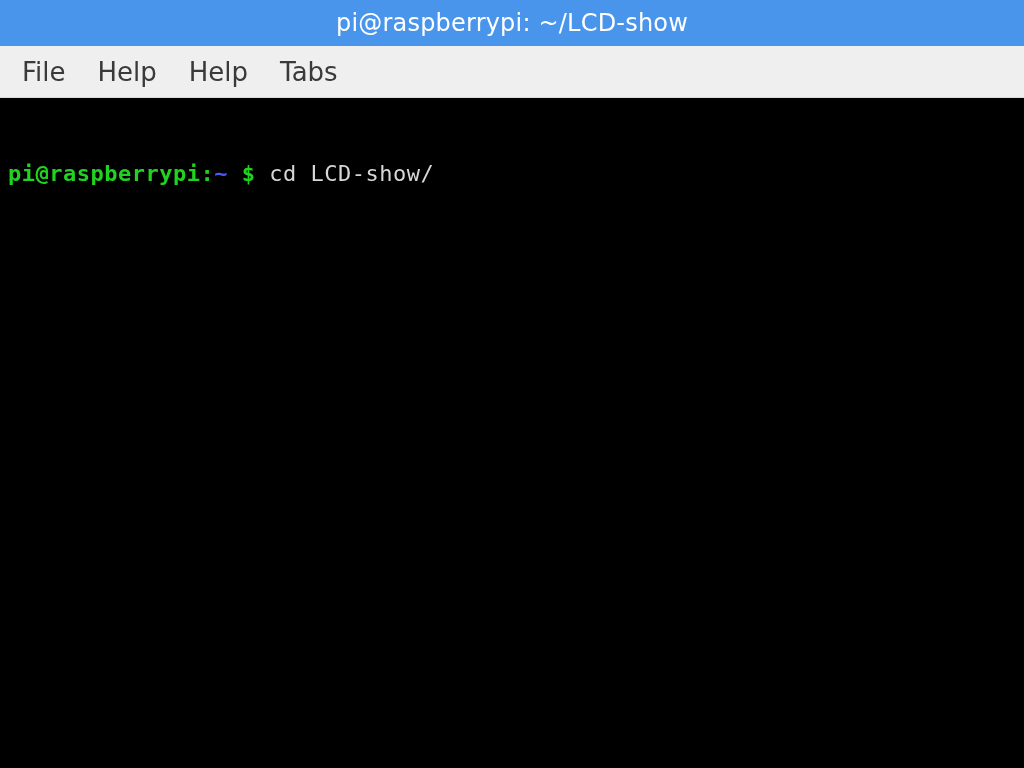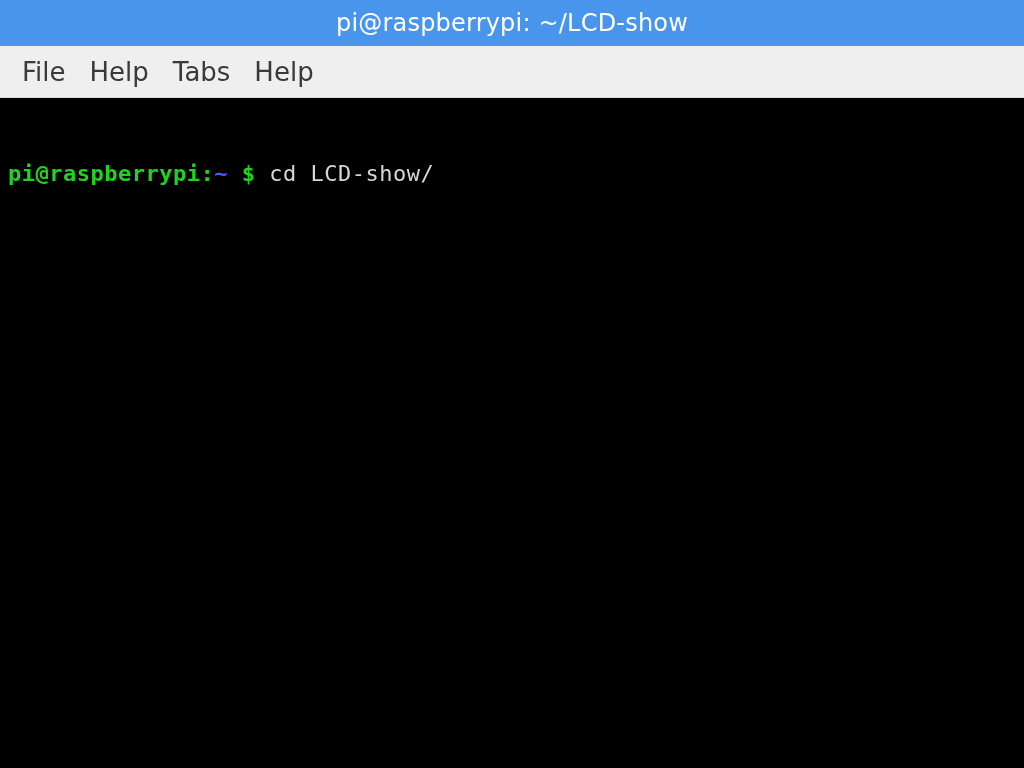--- a/index.html
+++ b/index.html
@@ -27,20 +27,21 @@
     letter-spacing: 0.2px;
     font-weight: 400;
   }
   .menubar {
     height: 52px;
     background: #efefef;
     border-bottom: 1px solid #d9d9d9;
     display: flex;
     align-items: center;
     padding: 0 10px;
+    gap: 8px;
     font-size: 26px;
     color: #3a3a3a;
   }
   .menubar .menu-item {
     padding: 6px 12px;
     cursor: pointer;
     user-select: none;
   }
   .terminal {
     flex: 1;
@@ -75,21 +76,21 @@
 
 <div class="window">
 
   <div class="titlebar">
     <span>pi@raspberrypi: ~/LCD-show</span>
   </div>
 
   <div class="menubar">
     <span class="menu-item">File</span>
     <span class="menu-item">Help</span>
+    <span class="menu-item">Help</span>
     <span class="menu-item">Tabs</span>
-    <span class="menu-item">Help</span>
   </div>
 
   <div class="terminal">
     <span class="term-line"><span class="user">pi</span><span class="at">@</span><span class="host">raspberrypi</span><span class="colon">:</span><span class="path">~</span><span class="dollar"> $ </span><span class="cmd">cd LCD-show/</span></span>
   </div>
 
 </div>
 
 </body></html>

